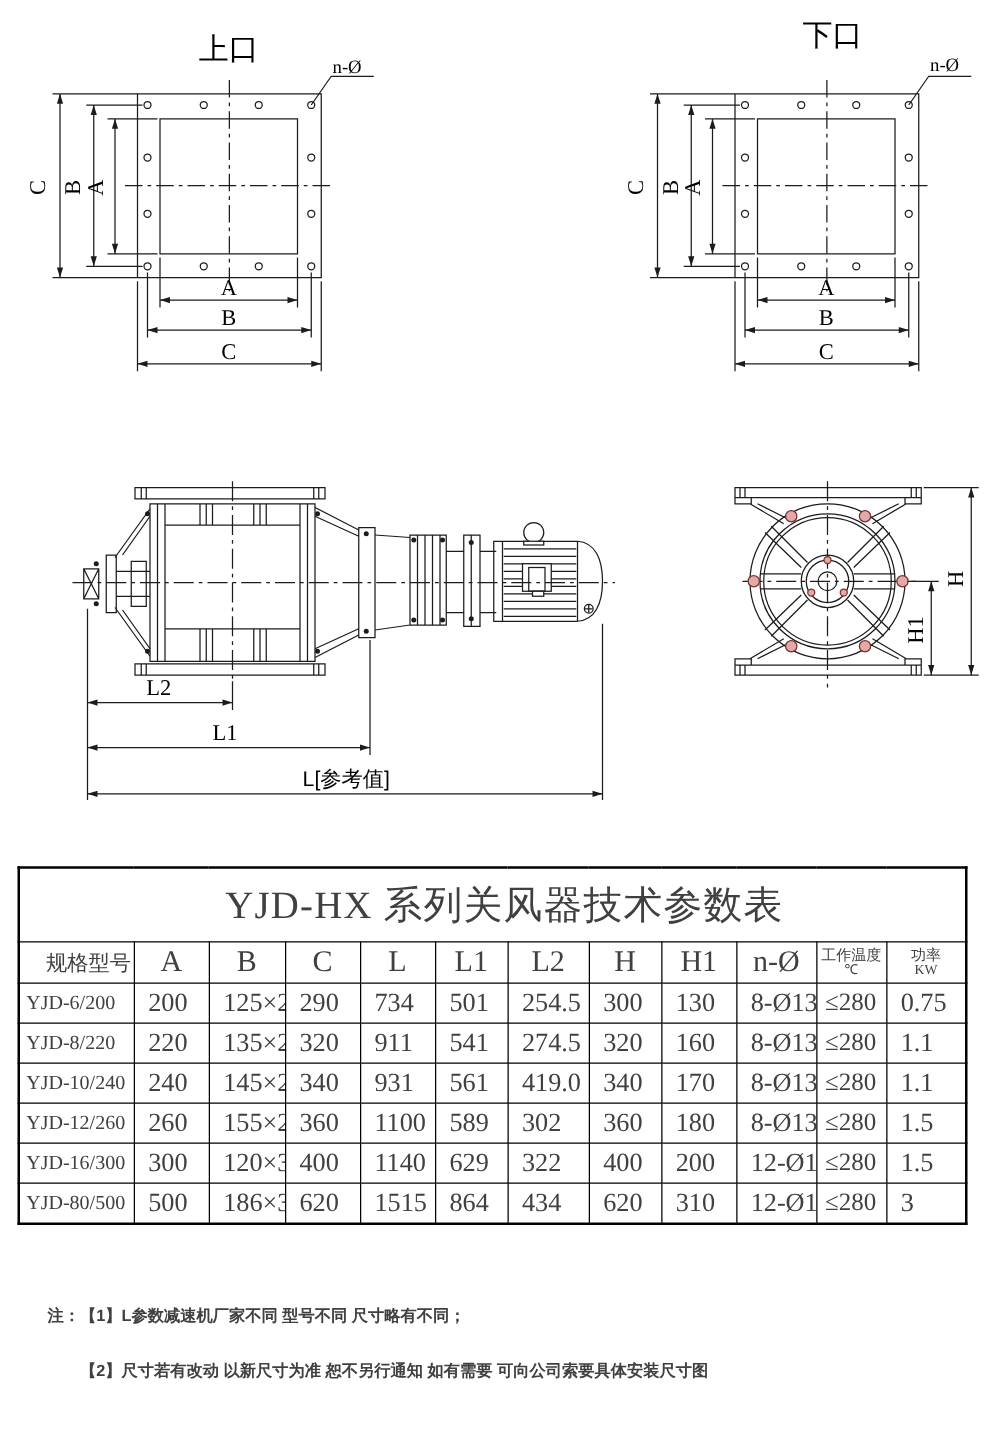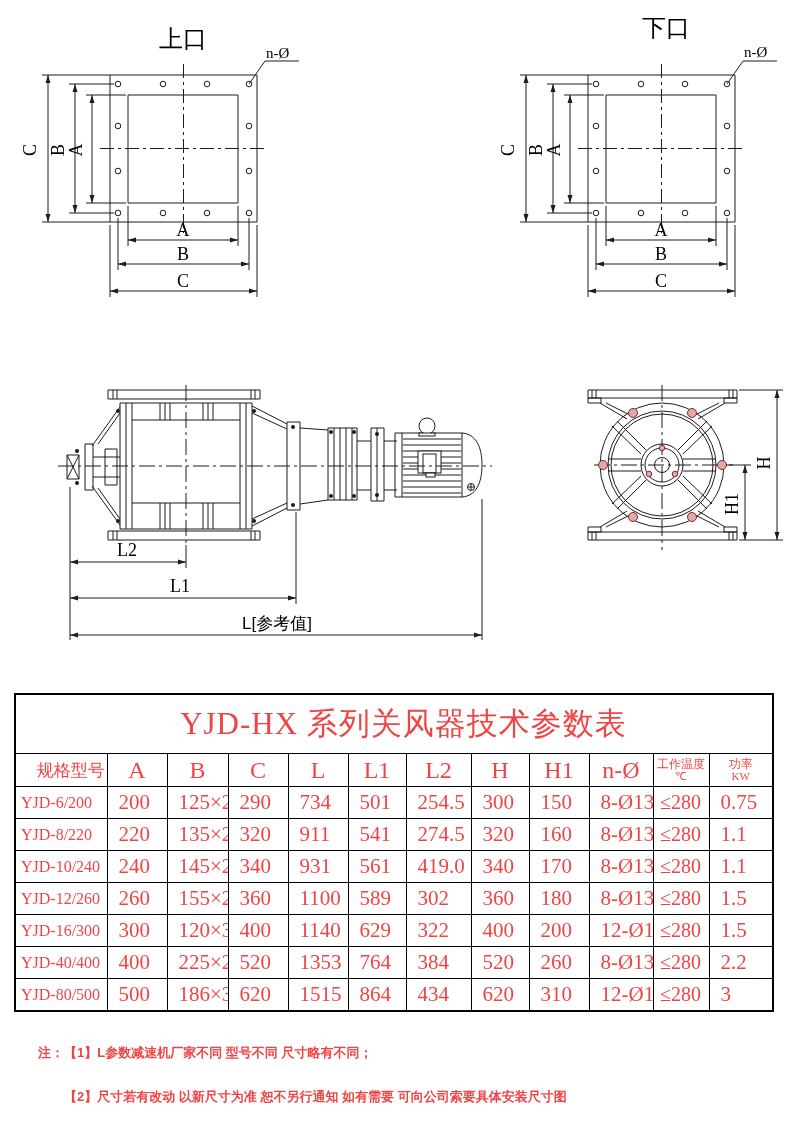--- a/index.html
+++ b/index.html
@@ -1,17 +1,17 @@
 <!DOCTYPE html>
 <html><head>
 <meta charset="utf-8">
 <style>
   html,body{margin:0;padding:0;background:#fff;}
   #canvas{position:relative;width:800px;height:1145px;background:#fff;overflow:hidden;
-          font-family:"Liberation Sans",sans-serif;color:#ef4444;}
+          font-family:"Liberation Sans",sans-serif;color:#404040;}
   svg text{fill:#000;}
   .cjk-title{font-family:"Liberation Sans",sans-serif;font-size:24px;}
   .dim{font-family:"Liberation Serif",serif;font-size:18px;}
   .dim-sm{font-family:"Liberation Serif",serif;font-size:15px;}
   .dim-ref{font-family:"Liberation Sans",sans-serif;font-size:17px;}
 
   
   .spec-wrap{position:absolute;left:14px;top:693px;}
   table.spec{border-collapse:collapse;table-layout:fixed;width:759px;
              font-family:"Liberation Serif",serif;}
@@ -282,21 +282,21 @@
       <tbody>
           <tr>
             <td>YJD-6/200</td>
             <td>200</td>
             <td>125×2</td>
             <td>290</td>
             <td>734</td>
             <td>501</td>
             <td>254.5</td>
             <td>300</td>
-            <td>150</td>
+            <td>130</td>
             <td>8-Ø13</td>
             <td class="c-temp">≤280</td>
             <td>0.75</td>
           </tr>
           <tr>
             <td>YJD-8/220</td>
             <td>220</td>
             <td>135×2</td>
             <td>320</td>
             <td>911</td>
@@ -344,34 +344,20 @@
             <td>1140</td>
             <td>629</td>
             <td>322</td>
             <td>400</td>
             <td>200</td>
             <td>12-Ø13</td>
             <td class="c-temp">≤280</td>
             <td>1.5</td>
           </tr>
           <tr>
-            <td>YJD-40/400</td>
-            <td>400</td>
-            <td>225×2</td>
-            <td>520</td>
-            <td>1353</td>
-            <td>764</td>
-            <td>384</td>
-            <td>520</td>
-            <td>260</td>
-            <td>8-Ø13</td>
-            <td class="c-temp">≤280</td>
-            <td>2.2</td>
-          </tr>
-          <tr>
             <td>YJD-80/500</td>
             <td>500</td>
             <td>186×3</td>
             <td>620</td>
             <td>1515</td>
             <td>864</td>
             <td>434</td>
             <td>620</td>
             <td>310</td>
             <td>12-Ø18</td>

